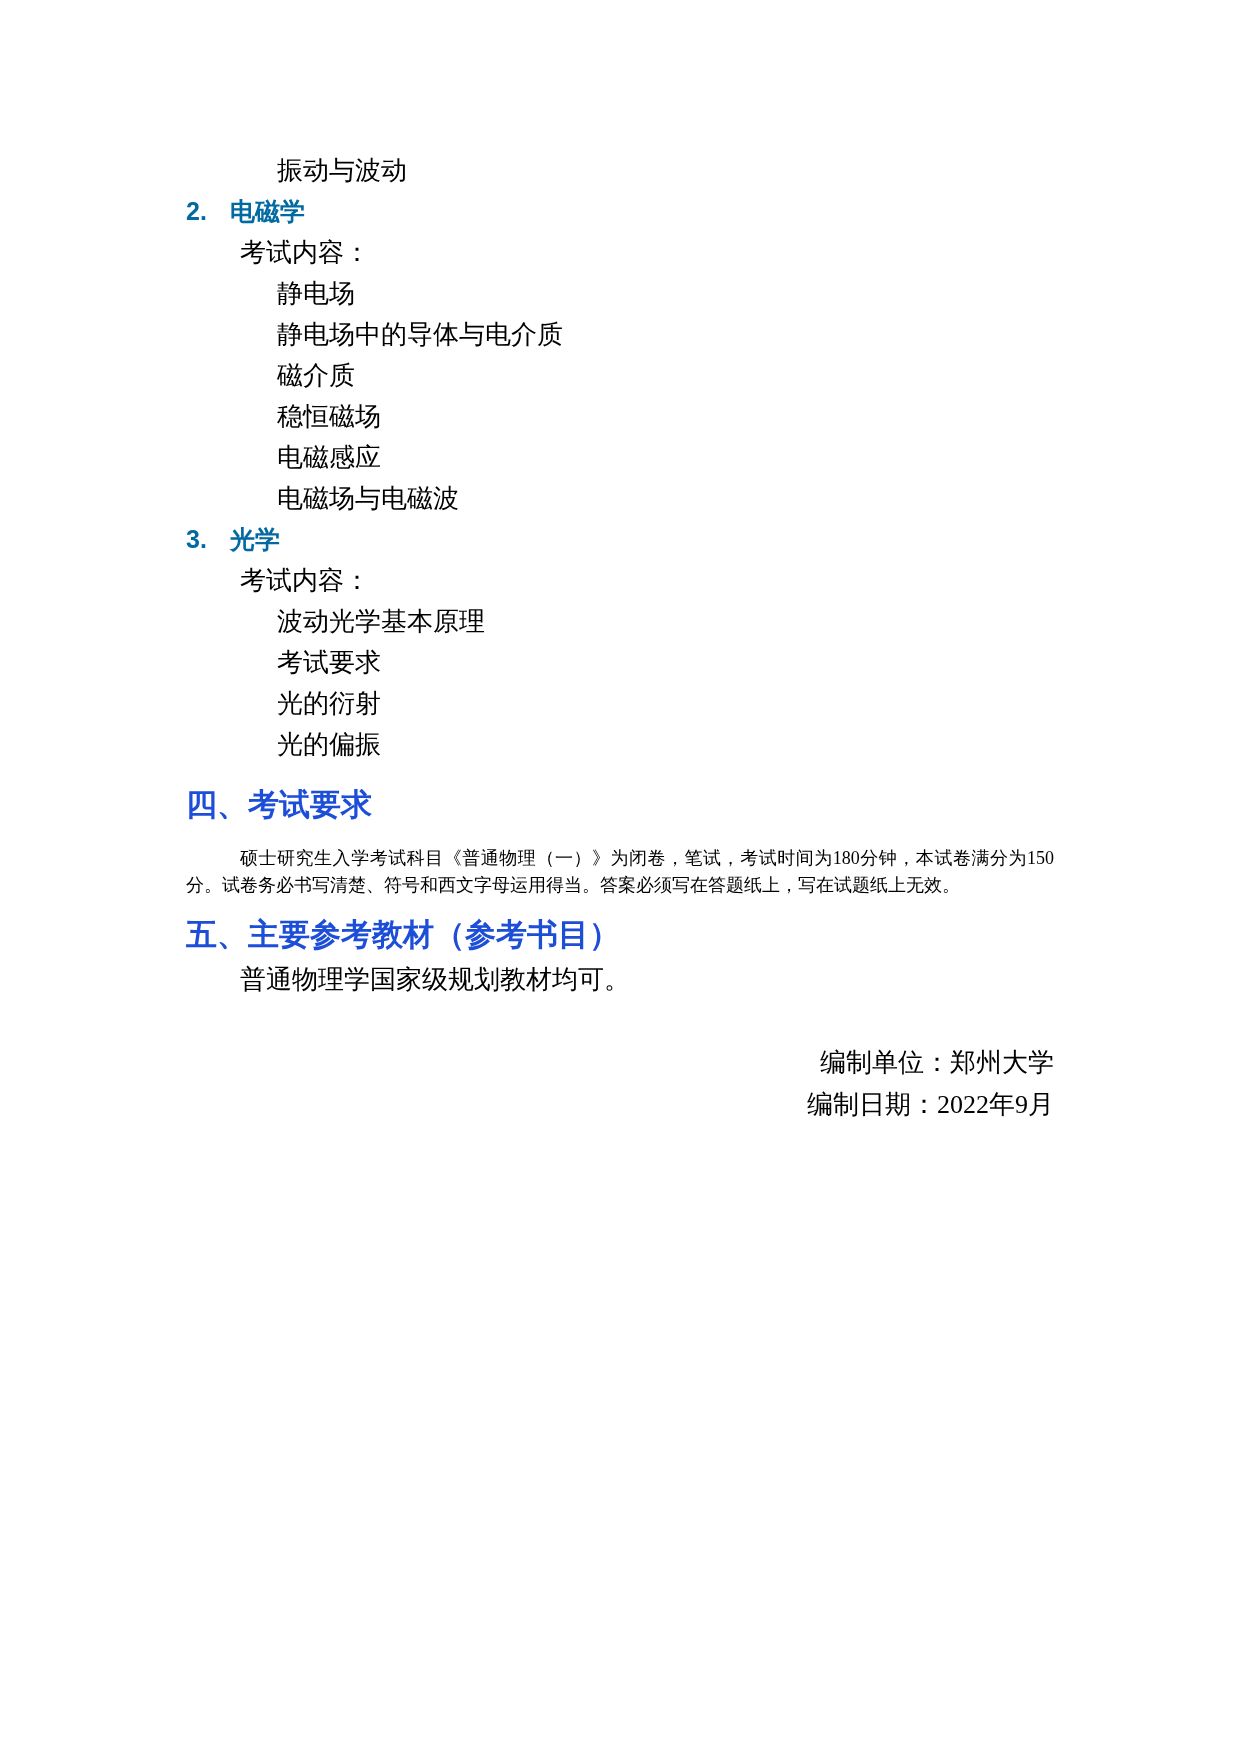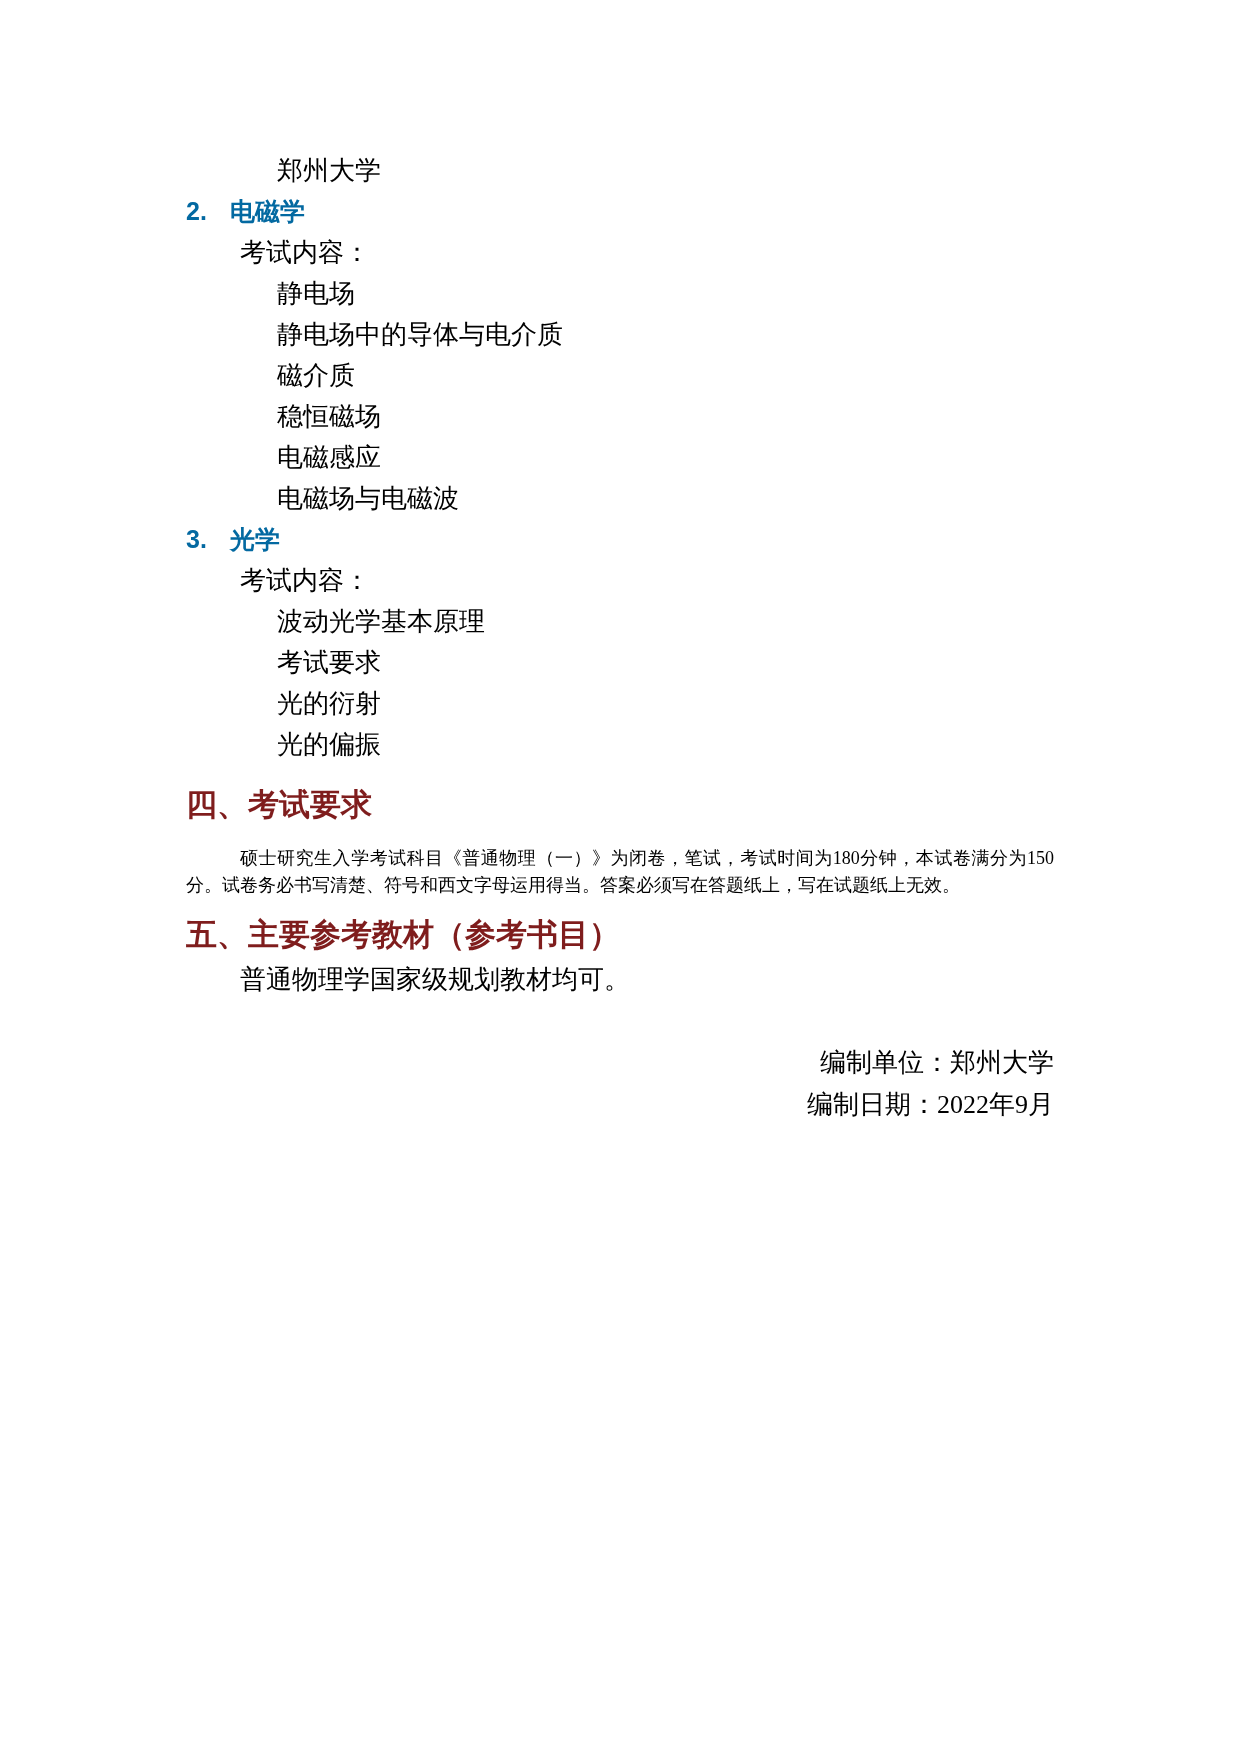--- a/index.html
+++ b/index.html
@@ -46,21 +46,21 @@
     padding-left: 54px;
     line-height: 41px;
     height: 41px;
     white-space: nowrap;
   }
   .sec-heading {
     font-family: "Liberation Sans", "DejaVu Sans", sans-serif;
     font-weight: bold;
     font-size: 31px;
     line-height: 48px;
-    color: #7f1d1d;
+    color: #1d4ed8;
     white-space: nowrap;
   }
   .sec-heading.first {
     margin-top: 16px;
   }
   .sec-heading.second {
     margin-top: 12px;
   }
   .body-para {
     margin: 16px 0 0 0;
@@ -85,21 +85,21 @@
     height: 42px;
     white-space: nowrap;
   }
 </style>
 </head>
 <body>
 
 <div class="page">
   <div class="content">
 
-    <div class="sub-item">郑州大学</div>
+    <div class="sub-item">振动与波动</div>
 
     <div class="num-heading">
       <span class="num">2.</span><span>电磁学</span>
     </div>
     <div class="label-line">考试内容：</div>
     <div class="sub-item">静电场</div>
     <div class="sub-item">静电场中的导体与电介质</div>
     <div class="sub-item">磁介质</div>
     <div class="sub-item">稳恒磁场</div>
     <div class="sub-item">电磁感应</div>

